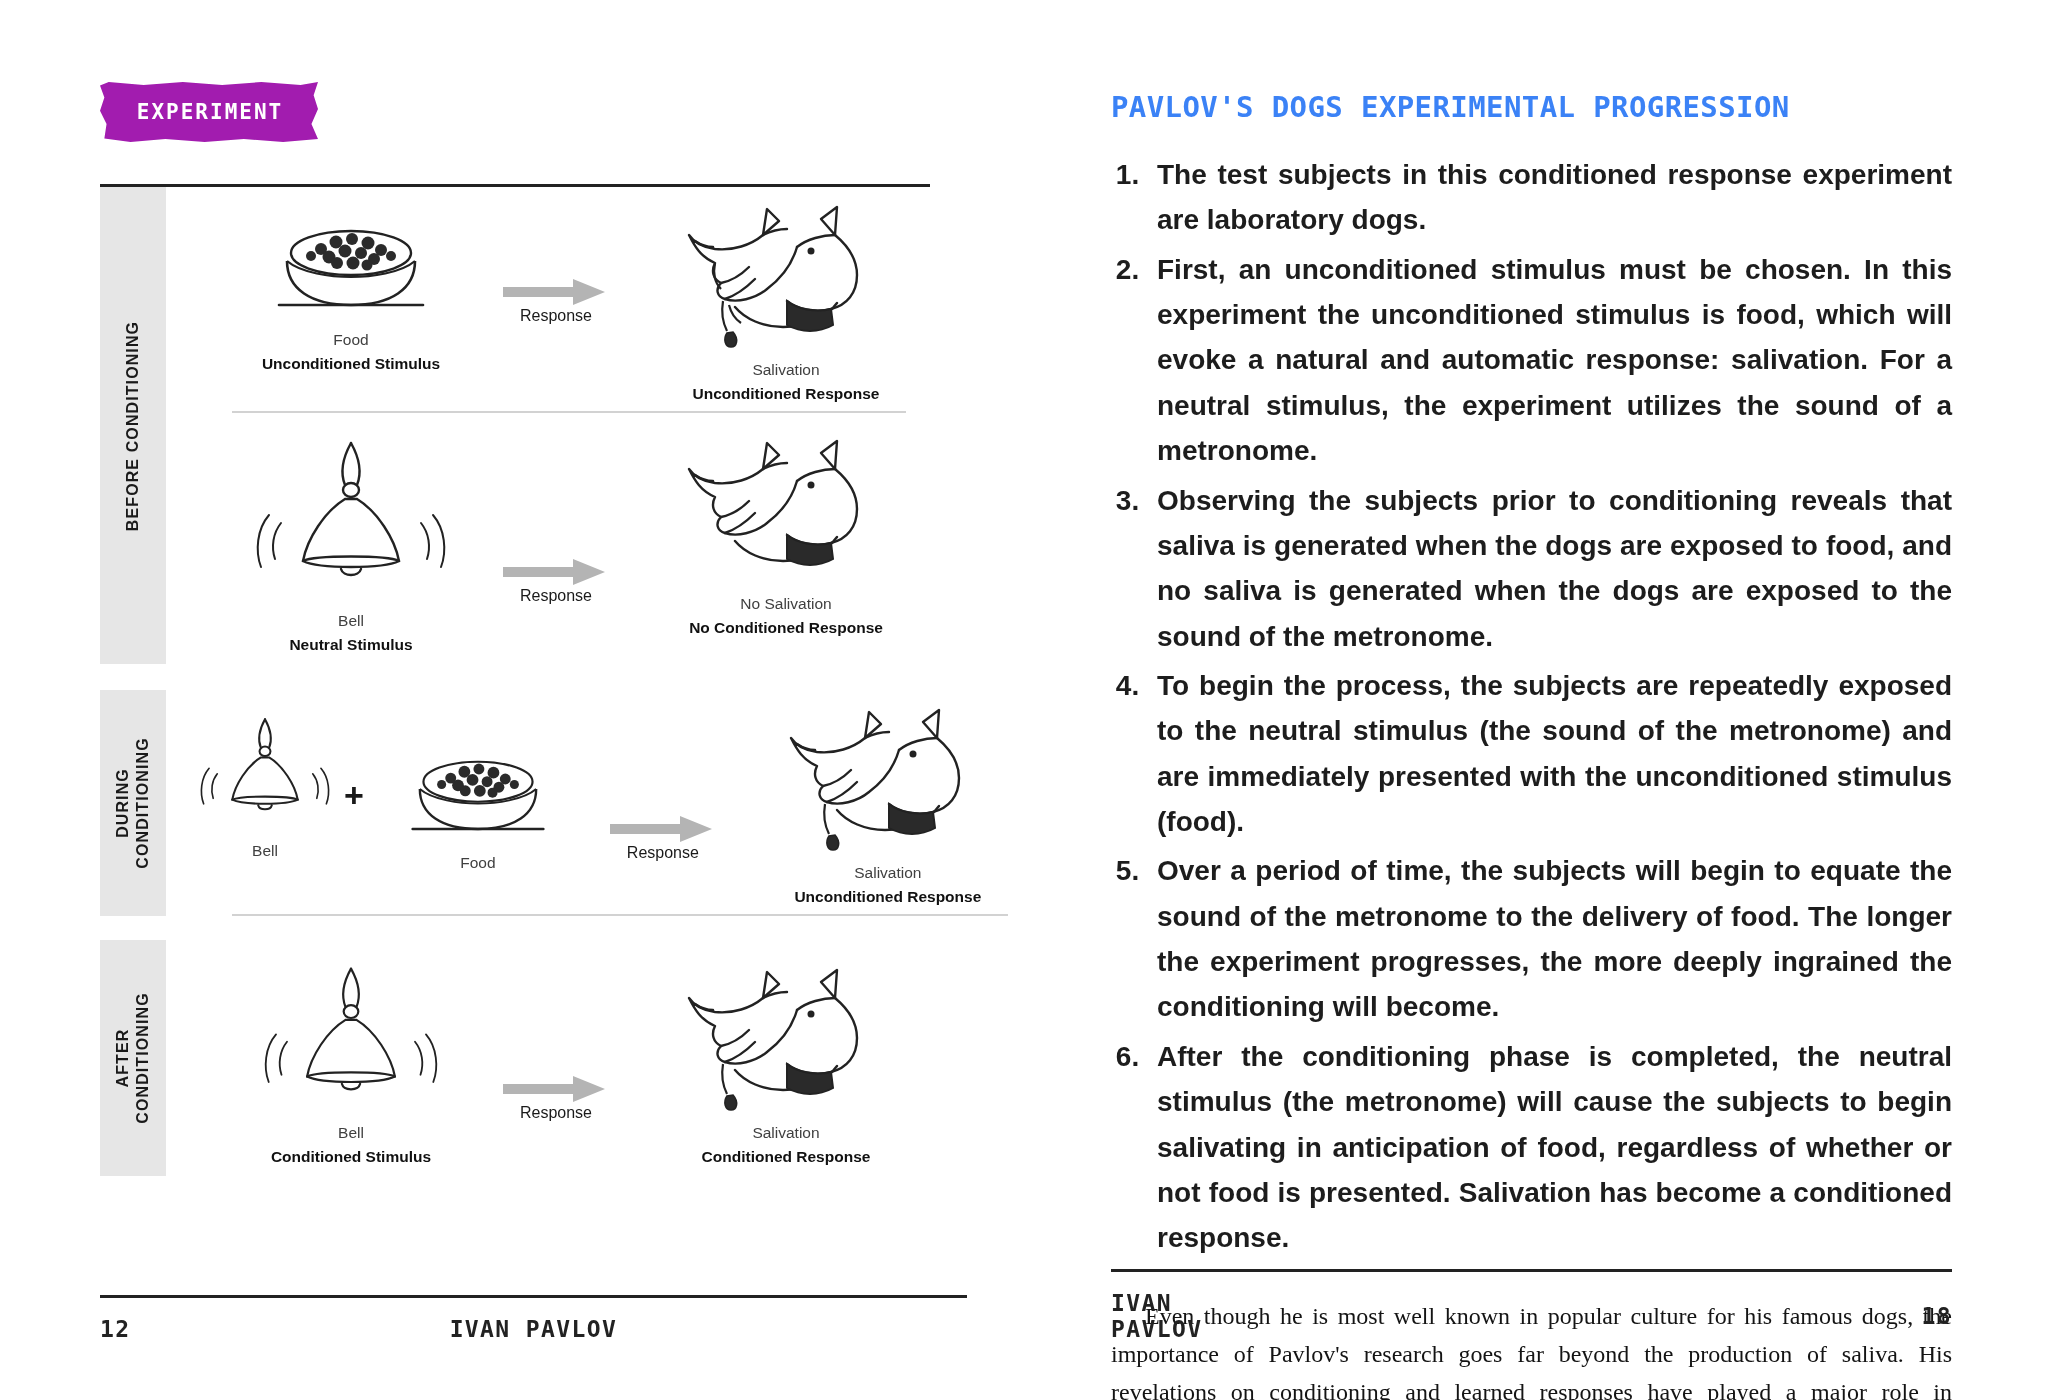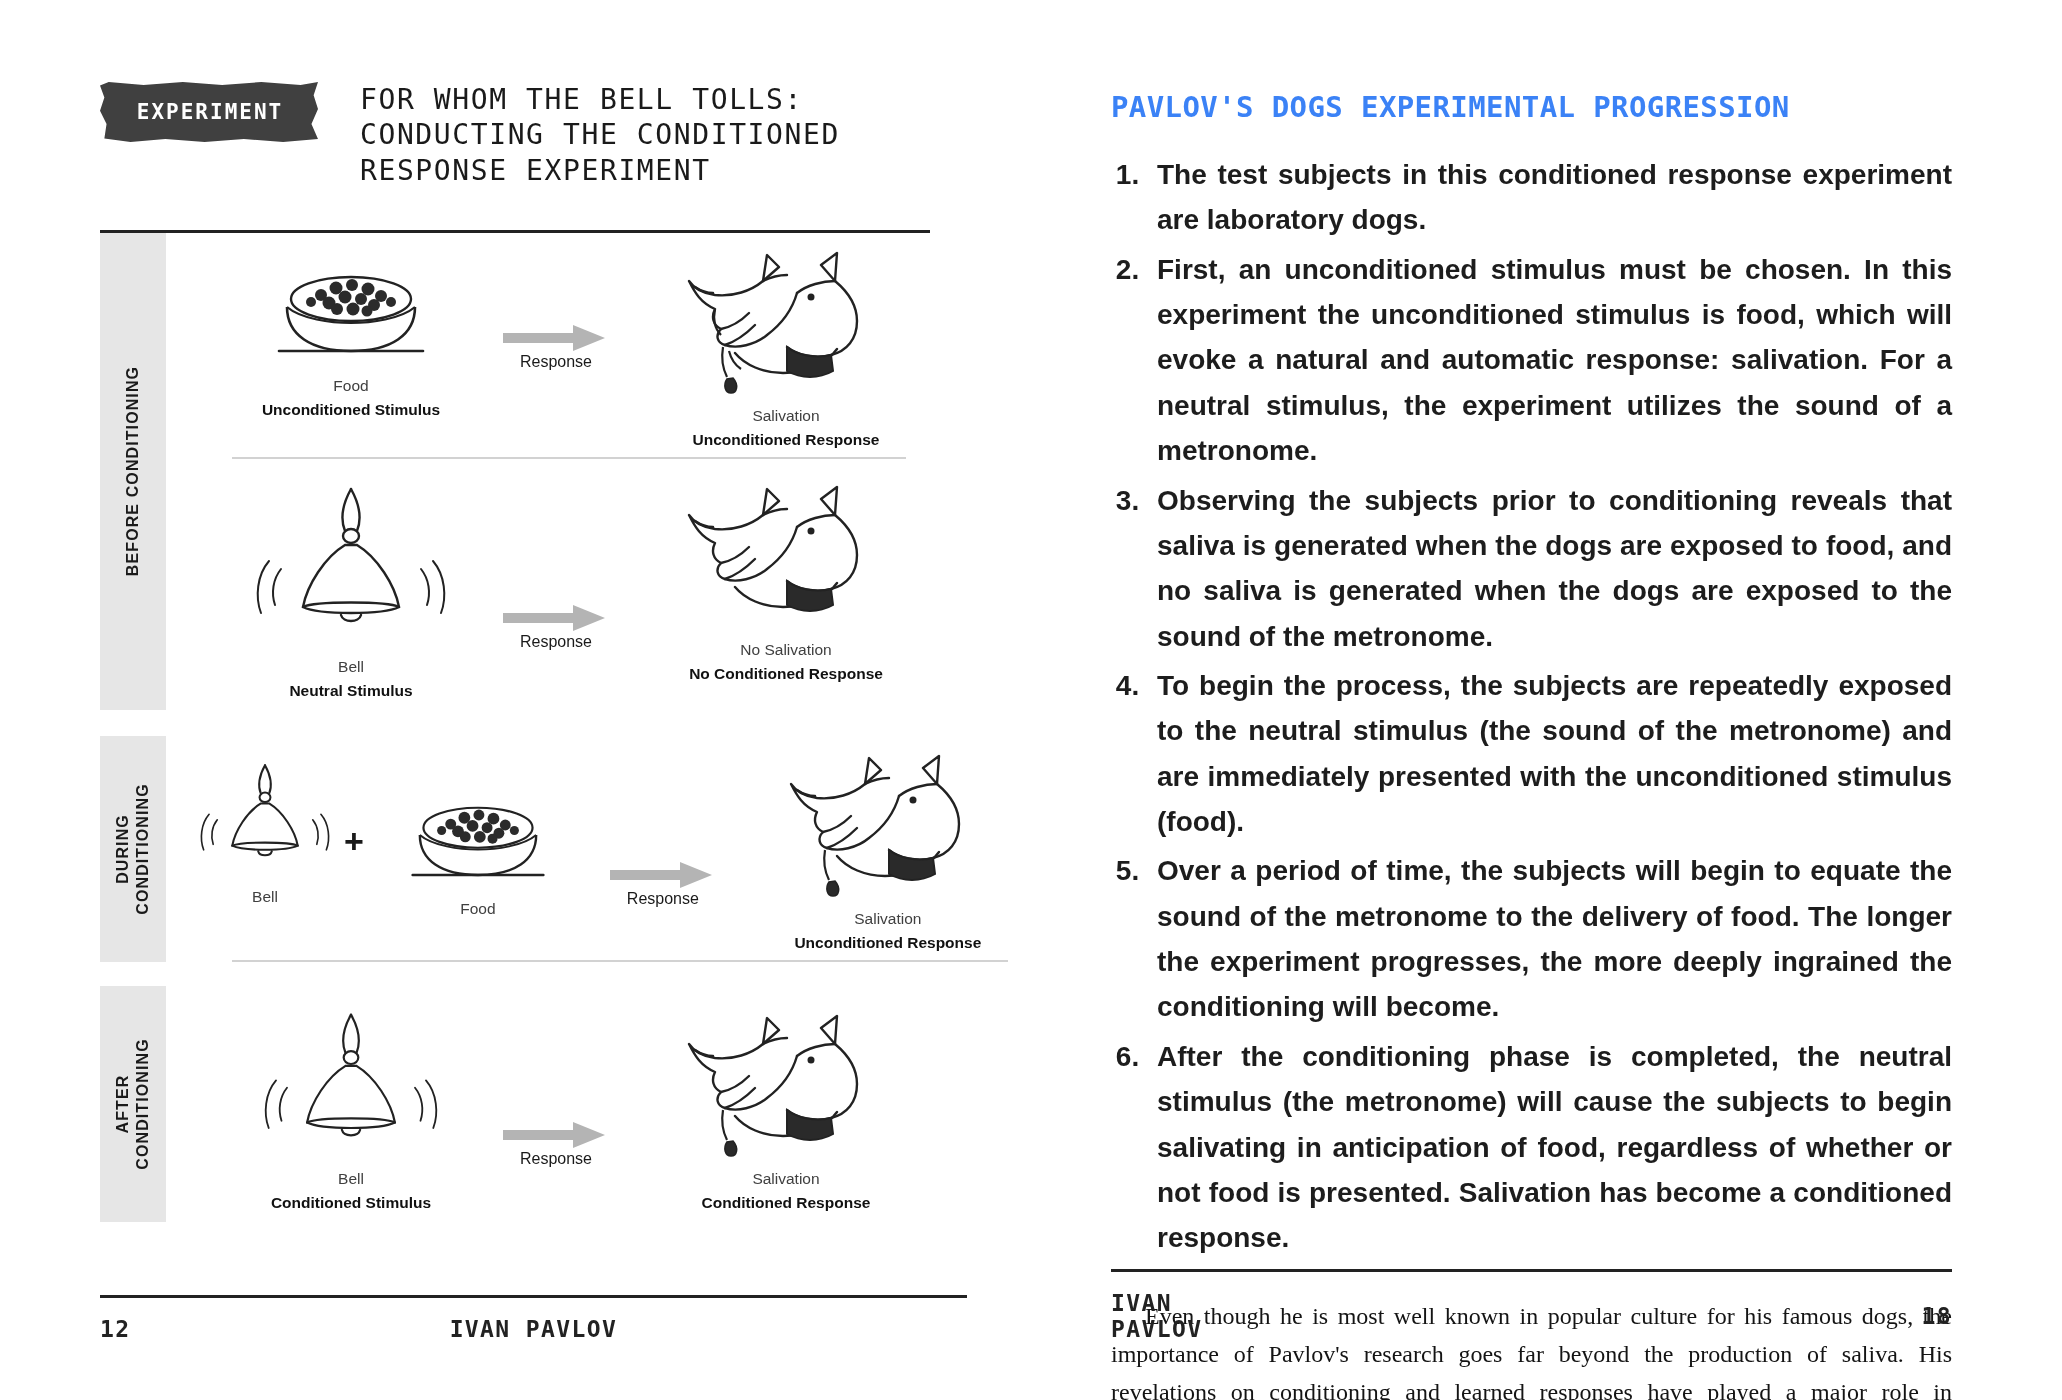--- a/index.html
+++ b/index.html
@@ -36,21 +36,21 @@
     padding: 60px 110px 0 80px;
   }
 
   
   .exp-header {
     display: flex;
     align-items: flex-start;
     margin-top: 22px;
   }
   .exp-badge {
-    background: #404040;
+    background: #a21caf;
     color: #ffffff;
     font-family: "DejaVu Sans Mono", monospace;
     font-weight: bold;
     font-size: 21px;
     letter-spacing: 2px;
     padding: 16px 18px 16px 20px;
     height: 28px;
     line-height: 28px;
     box-sizing: content-box;
     text-align: center;
@@ -219,21 +219,20 @@
 </style>
 </head>
 <body>
 
 <div class="spread">
 
   <div class="page page-left">
 
     <div class="exp-header">
       <div class="exp-badge">EXPERIMENT</div>
-      <div class="exp-title">FOR WHOM THE BELL TOLLS: CONDUCTING THE CONDITIONED RESPONSE EXPERIMENT</div>
     </div>
 
     <div class="diagram">
 
       <div class="rule-top"></div>
 
       <div class="phase-row">
         <div class="phase-label">
           <span>BEFORE CONDITIONING</span>
         </div>

